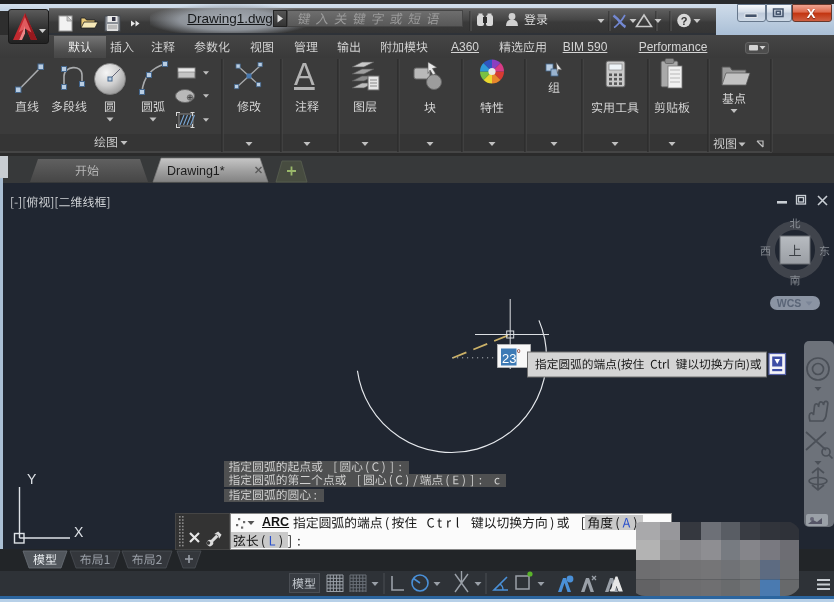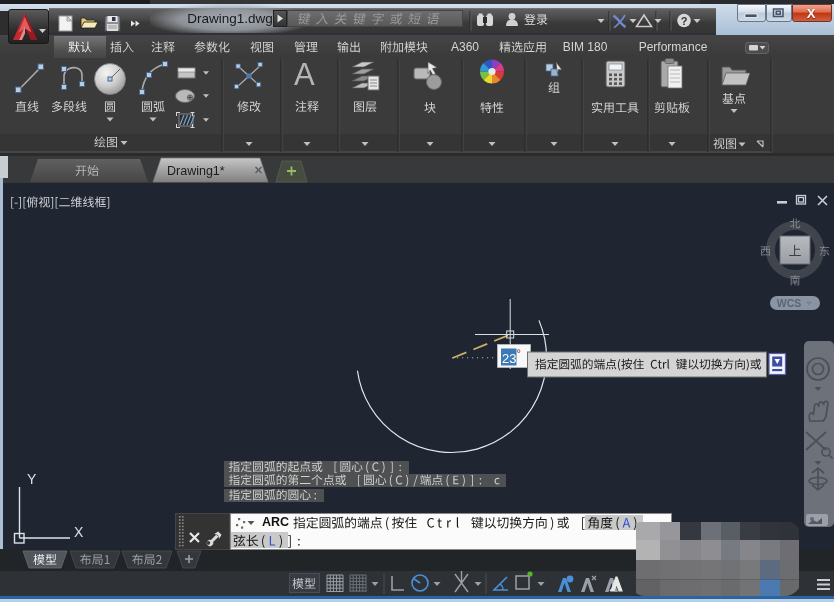--- a/index.html
+++ b/index.html
@@ -1,12 +1,12 @@
 <!DOCTYPE html>
-<html><head><meta charset="utf-8"><style>html,body{margin:0;padding:0;width:834px;height:602px;overflow:hidden;background:#2e3238;}body{position:relative;font-family:"Liberation Sans",sans-serif;}div{pointer-events:none;}</style></head><body>
+<html><head><meta charset="utf-8"><style>html,body{margin:0;padding:0;width:834px;height:602px;overflow:hidden;background:#2e3238;}body{position:relative;font-family:"Liberation Sans",sans-serif;}div{pointer-events:none;text-decoration:underline;}</style></head><body>
 <div style="position:absolute;left:0;top:0;width:834px;height:602px;background:#2e3238"></div>
 <div style="position:absolute;left:0;top:0;width:834px;height:4px;background:#1d1e20"></div>
 <div style="position:absolute;left:150px;top:0;width:550px;height:4px;background:#353637"></div>
 <div style="position:absolute;left:700px;top:0;width:134px;height:4px;background:#292b2e"></div>
 <div style="position:absolute;left:0;top:4px;width:716px;height:7px;background:linear-gradient(#d3dfec,#c2d2e3)"></div>
 <div style="position:absolute;left:716px;top:4px;width:118px;height:31px;background:linear-gradient(#cfdcea,#aabfd6)"></div>
 <div style="position:absolute;left:0;top:11px;width:49px;height:24px;background:#2e2e2e"></div>
 <div style="position:absolute;left:49px;top:8px;width:667px;height:25px;background:linear-gradient(#5f5f5f,#454545 45%,#3a3a3a 55%,#353535);border-top:1px solid #757575;box-sizing:border-box"></div>
 <div style="position:absolute;left:150px;top:4px;width:160px;height:29px;background:radial-gradient(ellipse at 50% 55%,rgba(168,174,182,0.98) 0%,rgba(155,161,169,0.85) 45%,rgba(120,124,130,0) 75%)"></div>
 <div style="position:absolute;left:0;top:35px;width:834px;height:23px;background:linear-gradient(#454545,#3a3a3a)"></div>
@@ -24,21 +24,21 @@
 <div style="position:absolute;left:0;top:599px;width:834px;height:3px;background:#b7d0e8"></div>
 <div style="position:absolute;left:8px;top:9px;width:41px;height:35px;background:linear-gradient(#5a5a5a,#2e2e2e 60%,#222);border:1px solid #191919;border-radius:3px;box-sizing:border-box"></div>
 <div style="position:absolute;left:150px;top:11px;width:160px;height:16px;color:#16181a;font-size:13.5px;text-align:center;font-family:&quot;Liberation Sans&quot;,sans-serif;">Drawing1.dwg</div>
 <div style="position:absolute;left:273px;top:10px;width:14px;height:17px;background:linear-gradient(#555,#333);border:1px solid #222;box-sizing:border-box"></div>
 <div style="position:absolute;left:287px;top:10px;width:176px;height:17px;background:linear-gradient(#6e6e6e,#585858);border:1px solid #454545;box-sizing:border-box"></div>
 <div style="position:absolute;left:737px;top:4px;width:29px;height:18px;background:linear-gradient(#f8fafc,#d4dde8 45%,#bfcbdb 50%,#cdd9e6);border:1px solid #67788c;border-radius:0 0 3px 3px;box-sizing:border-box"></div>
 <div style="position:absolute;left:766px;top:4px;width:26px;height:18px;background:linear-gradient(#f8fafc,#d4dde8 45%,#bfcbdb 50%,#cdd9e6);border:1px solid #67788c;border-radius:0 0 3px 3px;box-sizing:border-box"></div>
 <div style="position:absolute;left:792px;top:4px;width:40px;height:18px;background:linear-gradient(#f0a390,#dd6a4d 45%,#c2330f 50%,#cf6043);border:1px solid #67382c;border-radius:0 0 3px 3px;box-sizing:border-box"></div>
 <div style="position:absolute;left:54px;top:36px;width:52px;height:22px;background:linear-gradient(#757575,#4e4e4e 70%,#464646)"></div>
 <div style="position:absolute;left:465px;top:40px;width:120px;height:14px;margin-left:-60px;text-align:center;color:#d5d5d5;font-size:12px;font-family:&quot;Liberation Sans&quot;,sans-serif;">A360</div>
-<div style="position:absolute;left:585px;top:40px;width:120px;height:14px;margin-left:-60px;text-align:center;color:#d5d5d5;font-size:12px;font-family:&quot;Liberation Sans&quot;,sans-serif;">BIM 180</div>
+<div style="position:absolute;left:585px;top:40px;width:120px;height:14px;margin-left:-60px;text-align:center;color:#d5d5d5;font-size:12px;font-family:&quot;Liberation Sans&quot;,sans-serif;">BIM 590</div>
 <div style="position:absolute;left:673px;top:40px;width:120px;height:14px;margin-left:-60px;text-align:center;color:#d5d5d5;font-size:12px;font-family:&quot;Liberation Sans&quot;,sans-serif;">Performance</div>
 <div style="position:absolute;left:745px;top:42px;width:24px;height:12px;background:#4d4d4d;border:1px solid #636363;border-radius:3px;box-sizing:border-box"></div>
 <div style="position:absolute;left:294px;top:57px;width:30px;height:34px;color:#b4b4b4;font-size:31px;font-family:&quot;Liberation Sans&quot;,sans-serif;">A</div>
 <div style="position:absolute;left:224px;top:460.8px;width:184.8px;height:13.2px;background:rgba(84,84,84,0.92)"></div>
 <div style="position:absolute;left:224px;top:474.0px;width:281.6px;height:13.2px;background:rgba(84,84,84,0.92)"></div>
 <div style="position:absolute;left:224px;top:489.0px;width:99.9px;height:13.2px;background:rgba(84,84,84,0.92)"></div>
 <div style="position:absolute;left:175px;top:513px;width:55px;height:37px;background:#333333;border:1px solid #454545;box-sizing:border-box"></div>
 <div style="position:absolute;left:230px;top:513px;width:442px;height:36.5px;background:#fbfbfb;border:1px solid #888;box-sizing:border-box"></div>
 <div style="position:absolute;left:585.4px;top:514.5px;width:57.5px;height:15.5px;background:#c9c9c9"></div>
 <div style="position:absolute;left:230.5px;top:532px;width:57.5px;height:15.5px;background:#c9c9c9"></div>

